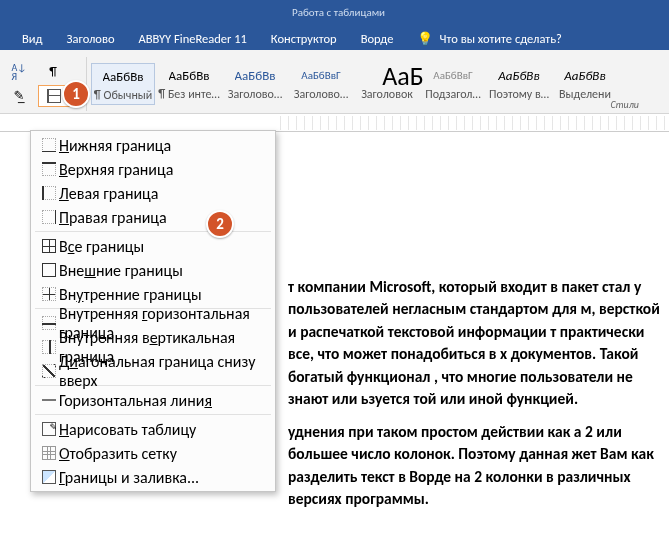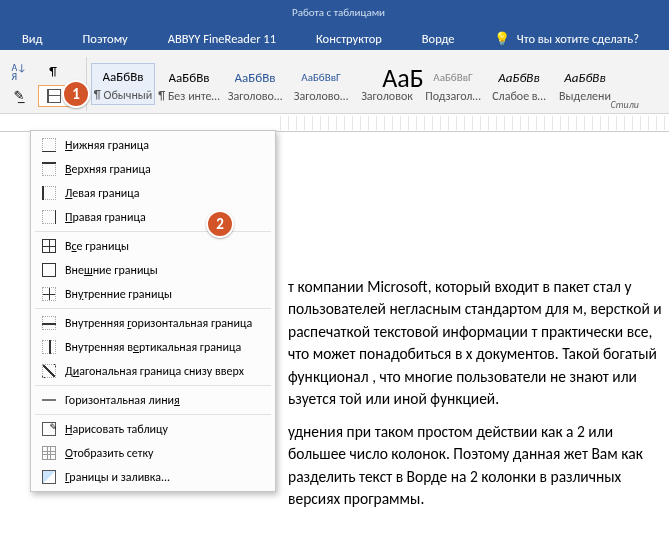--- a/index.html
+++ b/index.html
@@ -1,48 +1,48 @@
 <!DOCTYPE html>
 <html><head>
 <meta charset="utf-8">
 <style>
   * { margin: 0; padding: 0; box-sizing: border-box; font-family: Calibri, Arial, sans-serif; }
   body { width: 669px; height: 550px; background: #fff; overflow: hidden; position: relative; }
 
   .titlebar { background: #2b579a; color: #fff; height: 50px; display: flex; align-items: flex-end; font-size: 12px; }
   .titlebar-top { position: absolute; top: 6px; left: 280px; font-size: 11px; color: #d0ddef; padding-left: 12px; }
-  .tabs { display: flex; height: 24px; align-items: center; padding-left: 10px; gap: 16px; }
+  .tabs { display: flex; height: 24px; align-items: center; padding-left: 10px; gap: 0; }
   .tab { padding: 4px 12px; cursor: pointer; font-size: 12.5px; }
   .tell-me { display: flex; align-items: center; gap: 6px; }
   .bulb { font-size: 13px; }
 
   .ribbon { background: #f3f3f3; border-bottom: 1px solid #d5d5d5; height: 64px; display: flex; align-items: center; padding: 4px 4px 0 4px; position: relative; }
   .ribbon-left { display: flex; flex-direction: column; gap: 2px; margin-right: 4px; }
   .ribbon-btn { width: 30px; height: 22px; display: flex; align-items: center; justify-content: center; font-size: 11px; }
   .borders-btn { border: 1.5px solid #f5a45a; width: 40px; height: 22px; display: flex; align-items: center; justify-content: center; background: #fff; position: relative; }
   .borders-btn .drop { font-size: 7px; margin-left: 2px; color: #555; }
   .borders-icon { width: 14px; height: 14px; border: 1px solid #555; background: linear-gradient(#555,#555) center/100% 1px no-repeat, linear-gradient(#555,#555) left/1px 100% no-repeat; }
 
   .marker { position: absolute; width: 28px; height: 28px; border-radius: 50%; background: #d35429; color: #fff; font-weight: 700; font-size: 15px; display: flex; align-items: center; justify-content: center; z-index: 50; box-shadow: 0 1px 2px rgba(0,0,0,.3); border: 2px solid #fff; }
   .m1 { top: 80px; left: 62px; }
   .m2 { top: 210px; left: 206px; }
 
-  .styles { display: flex; gap: 2px; align-items: flex-end; }
+  .styles { display: flex; gap: 2px; align-items: flex-start; }
   .style-item { width: 64px; display: flex; flex-direction: column; align-items: center; padding: 2px 1px; cursor: pointer; }
   .style-item.sel { border: 1px solid #b7c8e0; background: #e8eff9; }
   .style-prev { font-size: 13px; height: 22px; display: flex; align-items: center; white-space: nowrap; overflow: hidden; }
   .style-name { font-size: 12px; color: #555; white-space: nowrap; overflow: hidden; max-width: 62px; text-overflow: ellipsis; }
 
   .ribbon-group-lbl { position: absolute; right: 30px; bottom: 2px; font-size: 10px; color: #666; font-style: italic; }
 
   .ruler { height: 18px; background: #fff; border-bottom: 1px solid #ccc; position: relative; overflow: hidden; }
   .ruler-bg { position: absolute; left: 280px; right: 0; top: 2px; height: 14px; background: repeating-linear-gradient(90deg,#999,#999 1px,transparent 1px,transparent 8px); opacity: .25; }
 
   .dropdown { position: absolute; top: 130px; left: 30px; width: 246px; background: #fcfcfc; border: 1px solid #c6c6c6; box-shadow: 2px 3px 6px rgba(0,0,0,.25); z-index: 40; padding: 2px 0; }
-  .dd-item { display: flex; align-items: center; height: 24px; padding: 0 10px; font-size: 12px; cursor: pointer; gap: 8px; }
+  .dd-item { display: flex; align-items: center; height: 24px; padding: 0 10px; font-size: 16px; cursor: pointer; gap: 2px; }
   .dd-item.highlight { outline: 1.5px solid #d35429; outline-offset: -1px; }
   .dd-icon { width: 16px; height: 16px; flex-shrink: 0; display: flex; align-items: center; justify-content: center; }
   .dd-sep { height: 1px; background: #e1e1e1; margin: 2px 4px; }
   .dd-item .u { text-decoration: underline; }
 
   .bi { width: 14px; height: 14px; position: relative; border: 1px dotted #aaa; }
   .bi::before, .bi::after { content: ""; position: absolute; background: #333; }
   .bi-bottom::after { left: -1px; right: -1px; bottom: -1px; height: 1.5px; }
   .bi-top::after { left: -1px; right: -1px; top: -1px; height: 1.5px; }
   .bi-left::after { top: -1px; bottom: -1px; left: -1px; width: 1.5px; }
@@ -54,34 +54,34 @@
   .bi-inh::after { left: -1px; right: -1px; top: 50%; height: 1.5px; }
   .bi-inv::after { top: -1px; bottom: -1px; left: 50%; width: 1.5px; }
   .bi-diag1 { background: linear-gradient(to bottom right,transparent 45%,#333 45%,#333 55%,transparent 55%); }
   .bi-diag2 { background: linear-gradient(to top right,transparent 45%,#333 45%,#333 55%,transparent 55%); }
   .hrline { width: 14px; height: 2px; background: #777; }
   .draw-ic { width: 14px; height: 14px; border: 1px solid #555; position: relative; }
   .draw-ic::after { content: "✎"; position: absolute; font-size: 9px; top: -2px; right: -2px; }
   .grid-ic { width: 14px; height: 14px; background: linear-gradient(#999,#999) 33% 0/1px 100% no-repeat, linear-gradient(#999,#999) 66% 0/1px 100% no-repeat, linear-gradient(#999,#999) 0 33%/100% 1px no-repeat, linear-gradient(#999,#999) 0 66%/100% 1px no-repeat; border: 1px solid #999; }
   .fill-ic { width: 14px; height: 14px; border: 1px solid #555; background: linear-gradient(135deg,#cce5ff 50%,#fff 50%); }
 
-  .doc { position: absolute; top: 166px; left: 280px; right: 2px; padding: 110px 4px 10px 8px; font-family: Cambria, Georgia, serif; font-size: 15.5px; line-height: 1.45; color: #000; }
+  .doc { position: absolute; top: 166px; left: 280px; right: 2px; padding: 110px 4px 10px 8px; font-family: Cambria, Georgia, serif; font-size: 15.5px; line-height: 1.45; color: #000; font-weight: bold; }
   .doc p { margin-bottom: 10px; }
 
   .az-sort { font-size: 10px; line-height: 9px; color: #2b579a; }
   .paint { font-size: 13px; }
 </style>
 </head>
 <body>
 
 <div class="titlebar">
   <div class="titlebar-top">Работа с таблицами</div>
   <div class="tabs">
     <div class="tab">Вид</div>
-    <div class="tab">Поэтому</div>
+    <div class="tab">Заголово</div>
     <div class="tab">ABBYY FineReader 11</div>
     <div class="tab">Конструктор</div>
     <div class="tab">Ворде</div>
     <div class="tab tell-me">
       <span class="bulb">💡</span>
       <span>Что вы хотите сделать?</span>
     </div>
   </div>
 </div>
 
@@ -118,21 +118,21 @@
       <div class="style-item">
         <div class="style-prev" style="color: rgb(0, 0, 0); font-size: 26px; margin-left: 32px;">АаБ</div>
         <div class="style-name">Заголовок</div>
       </div>
       <div class="style-item">
         <div class="style-prev" style="color: rgb(136, 136, 136); font-size: 11px;">АаБбВвГ</div>
         <div class="style-name">Подзагол…</div>
       </div>
       <div class="style-item">
         <div class="style-prev" style="color: rgb(0, 0, 0); font-style: italic;">АаБбВв</div>
-        <div class="style-name">Слабое в…</div>
+        <div class="style-name">Поэтому в…</div>
       </div>
       <div class="style-item">
         <div class="style-prev" style="color: rgb(0, 0, 0); font-style: italic;">АаБбВв</div>
         <div class="style-name">Выделени</div>
       </div>
     </div>
   <div class="ribbon-group-lbl">Стили</div>
 </div>
 
 <div class="ruler">

